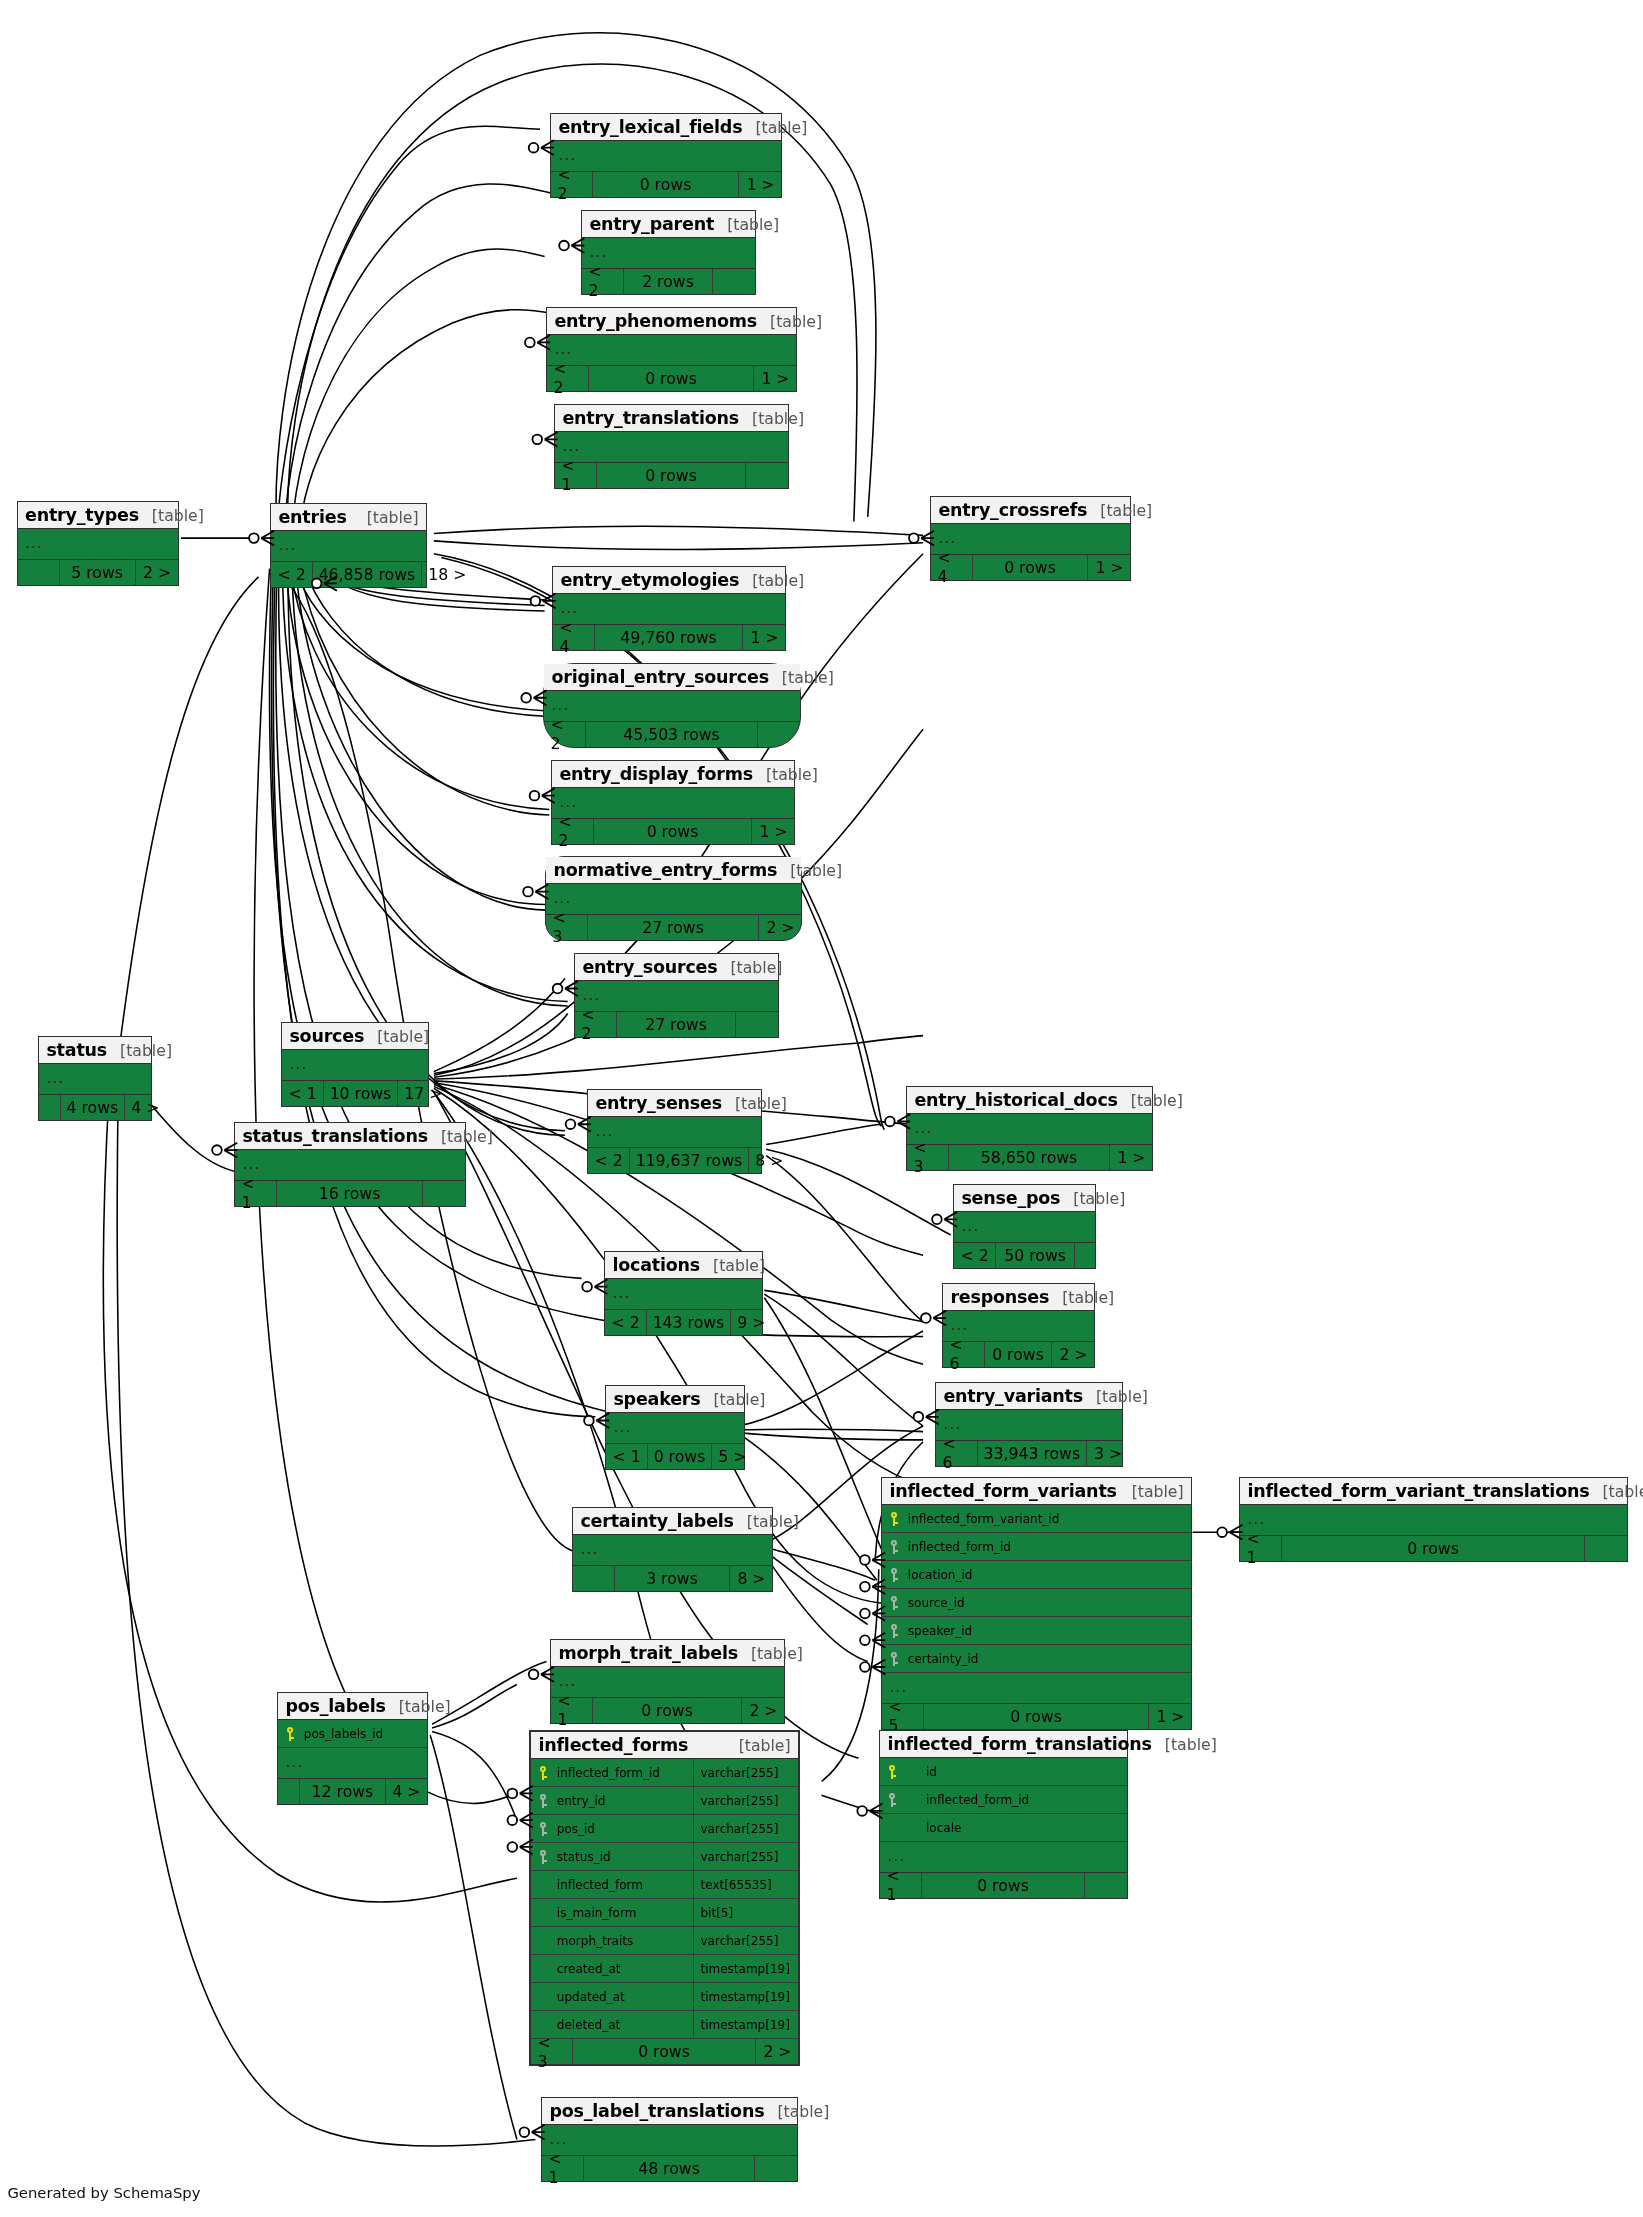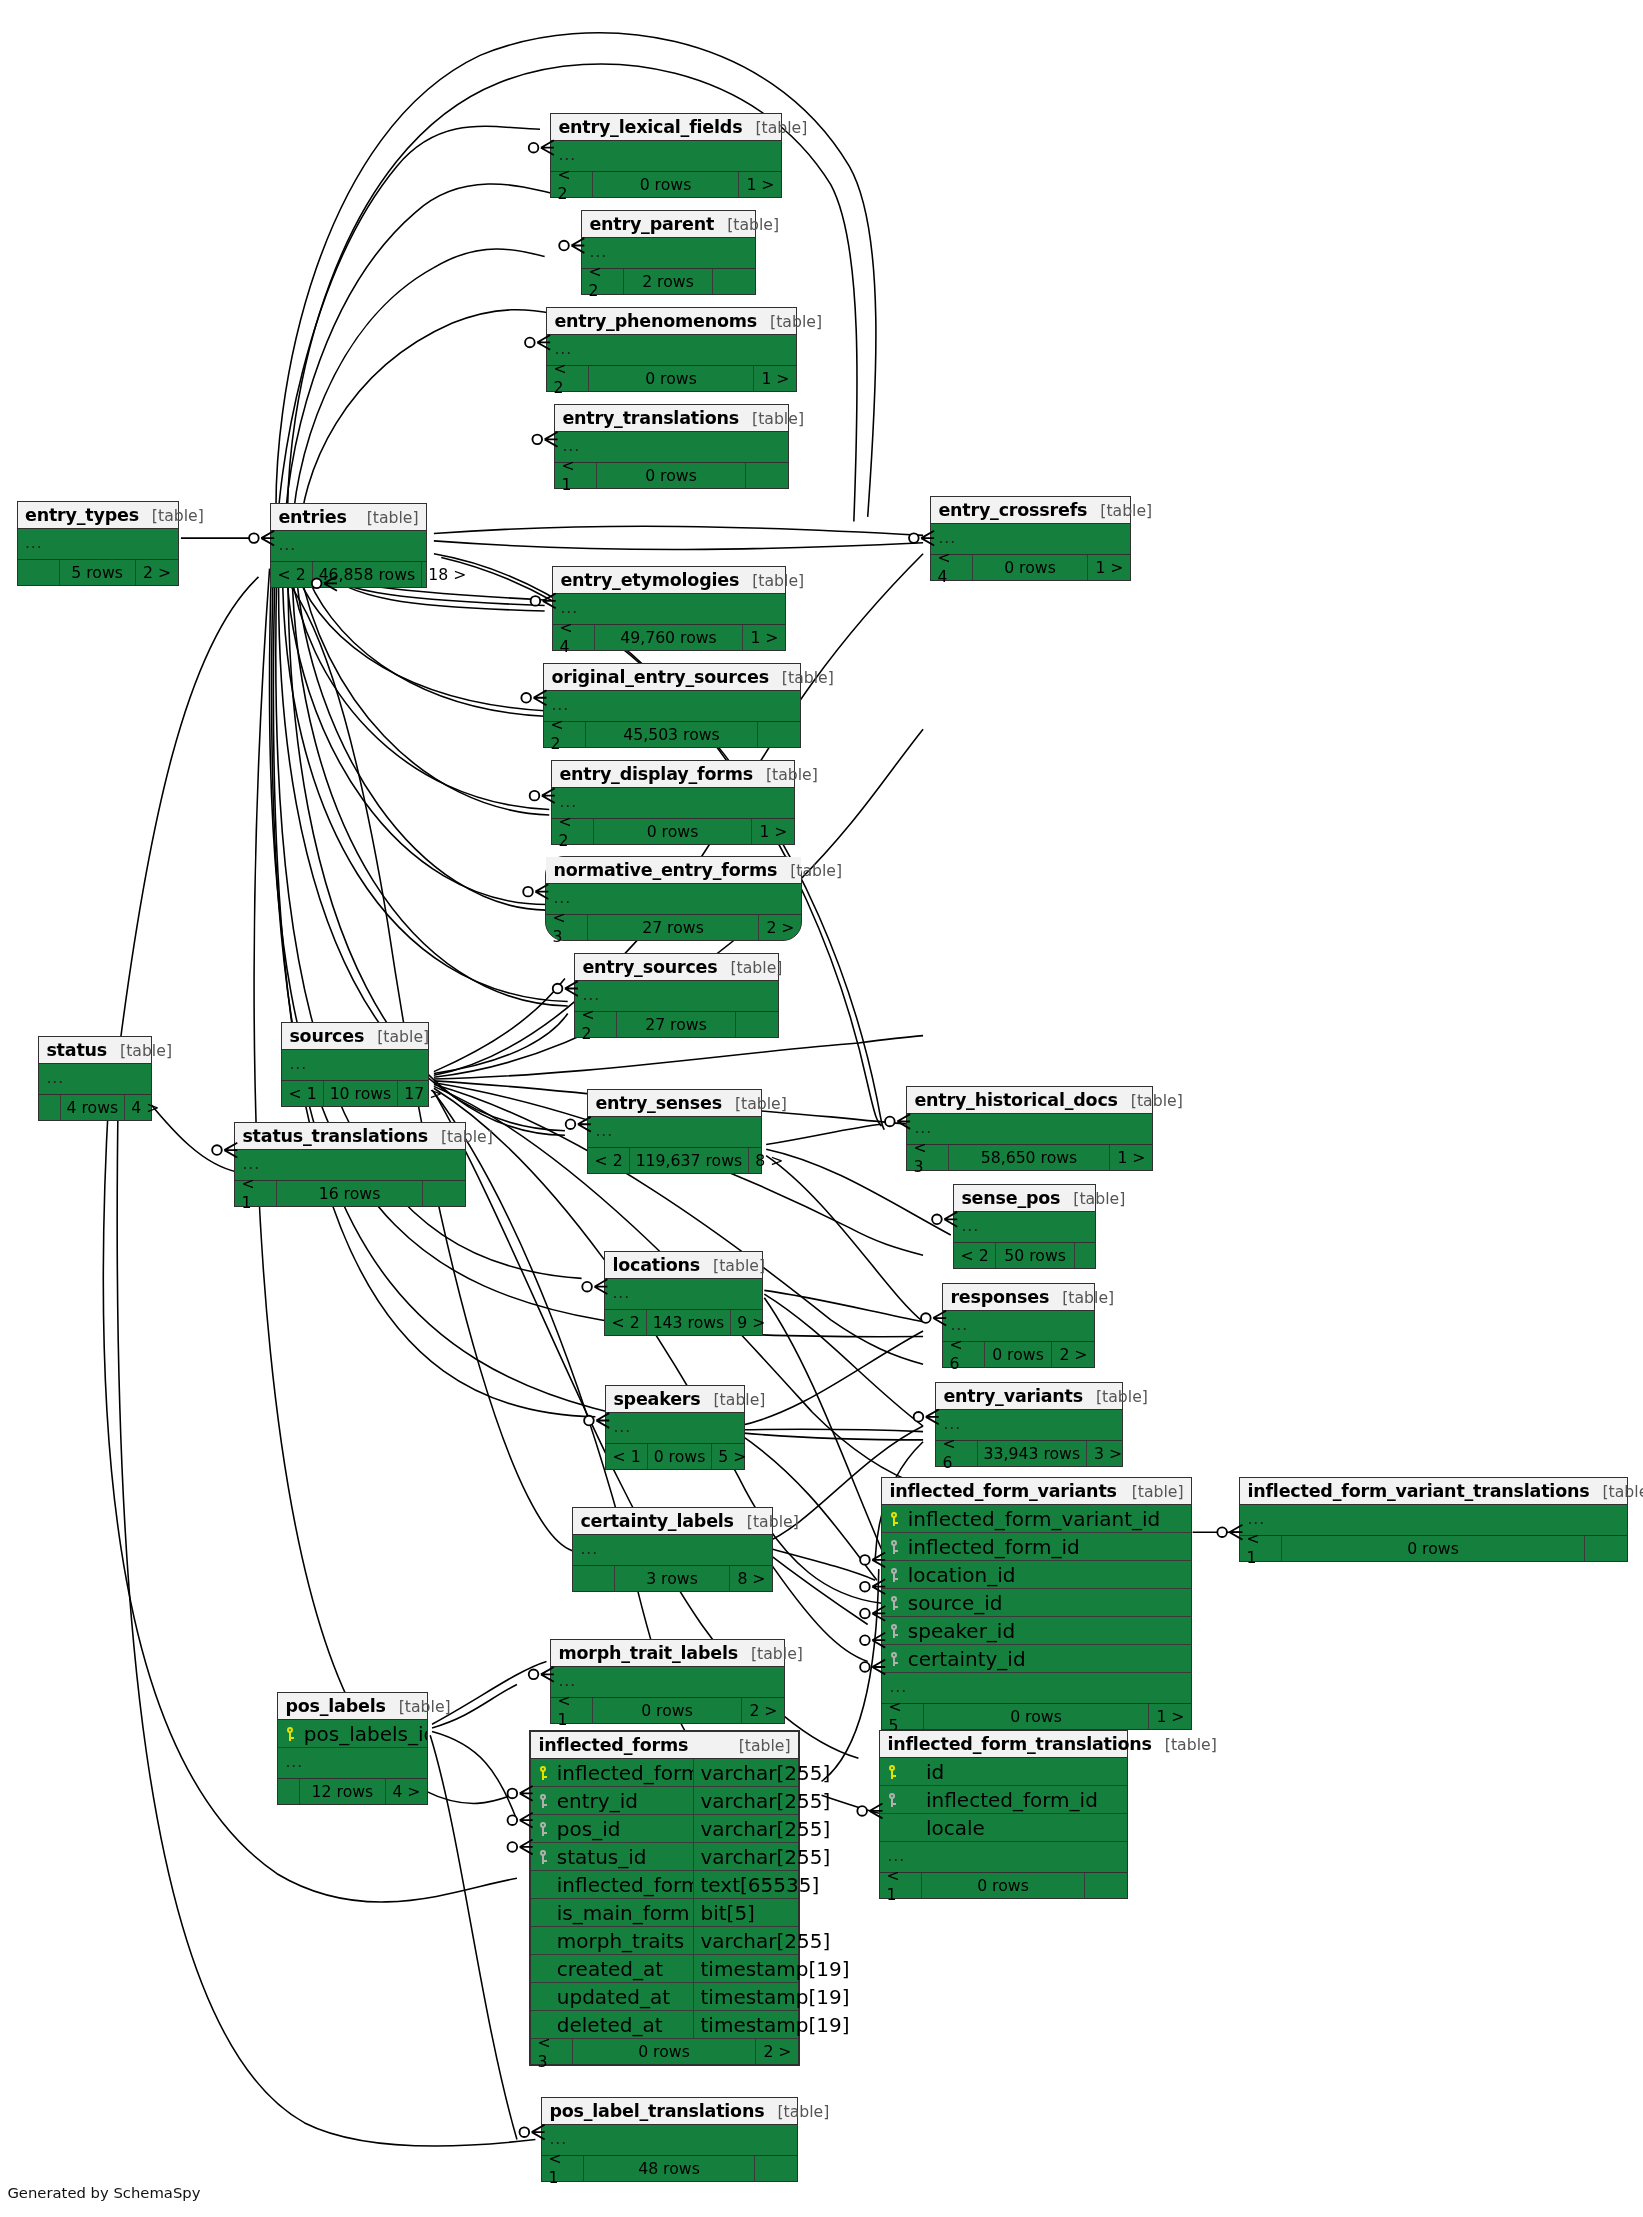--- a/index.html
+++ b/index.html
@@ -39,21 +39,21 @@
     font-size:15.7px;color:#222;line-height:1;
     padding:5.5px 7.4px 8.3px 7.4px;
     border-bottom:1.8px solid #303030;
     letter-spacing:0.9px;
   }
 
   
   .col{
     display:flex;align-items:center;
     border-bottom:0.9px solid #3a3a3a;
-    font-size:20px;color:#000;
+    font-size:12px;color:#000;
     height:27px;
   }
   .col:last-of-type{border-bottom:0.9px solid #3a3a3a;}
   .col .kw{width:24px;flex:0 0 24px;display:flex;align-items:center;justify-content:center;}
   .col .cname{flex:1 1 auto;padding-left:1.8px;white-space:nowrap;overflow:hidden;}
   .col .ctype{
     flex:0 0 auto;border-left:0.9px solid #3a3a3a;
     padding:0 5.5px 0 6.5px;height:100%;display:flex;align-items:center;white-space:nowrap;
   }
   .col.indent .cname{padding-left:22px;}
@@ -301,21 +301,21 @@
       <span class="ttag">[table]</span>
     </div>
     <div class="ellip">...</div>
     <div class="foot fixed">
       <span class="f1">&lt; 4</span>
       <span class="f2">49,760 rows</span>
       <span class="f3">1 &gt;</span>
     </div>
   </div>
 
-  <div class="tbl" style="left:543px;top:663px;width:258px;">
+  <div class="tbl" style="left:543px;top:663px;width:258px;border-radius:31px;">
     <div class="hdr">
       <span class="tname">original_entry_sources</span>
       <span class="ttag">[table]</span>
     </div>
     <div class="ellip">...</div>
     <div class="foot fixed">
       <span class="f1">&lt; 2</span>
       <span class="f2">45,503 rows</span>
       <span class="f3"></span>
     </div>

